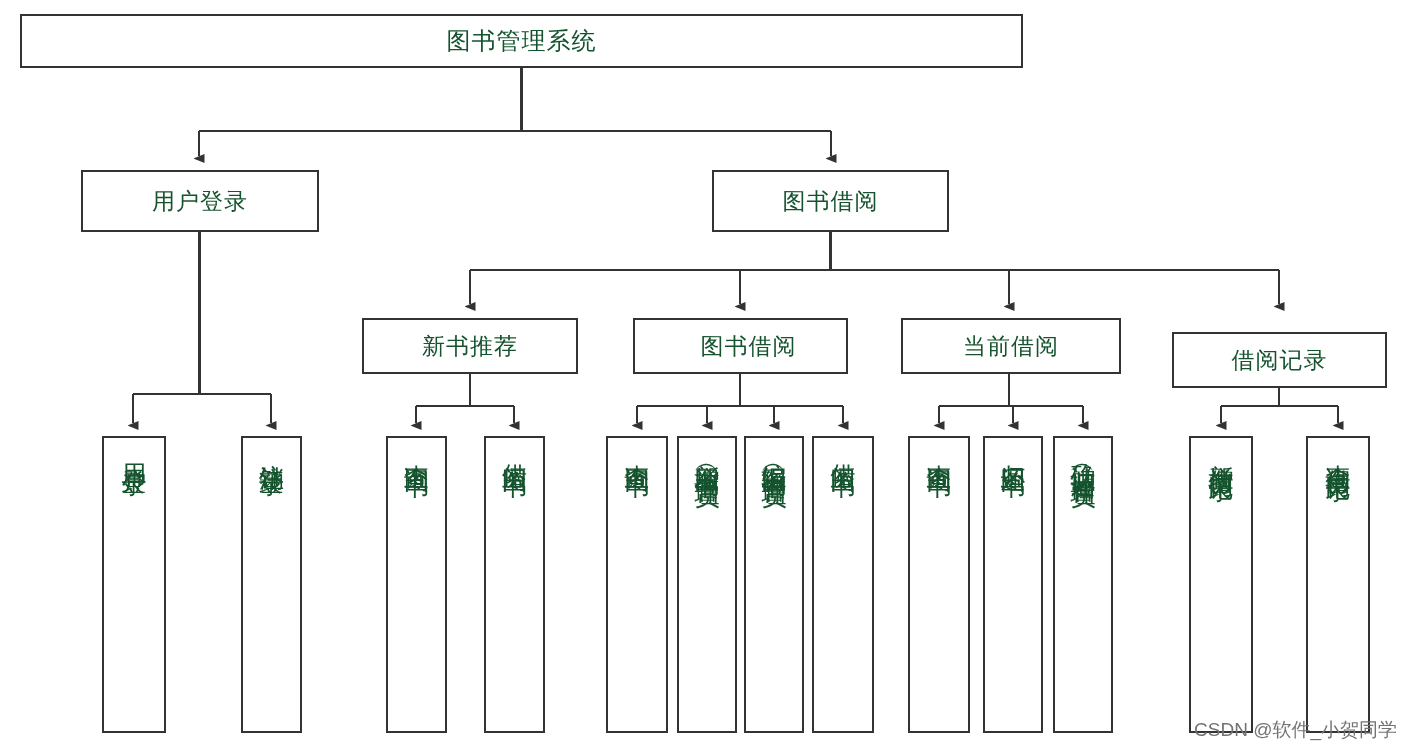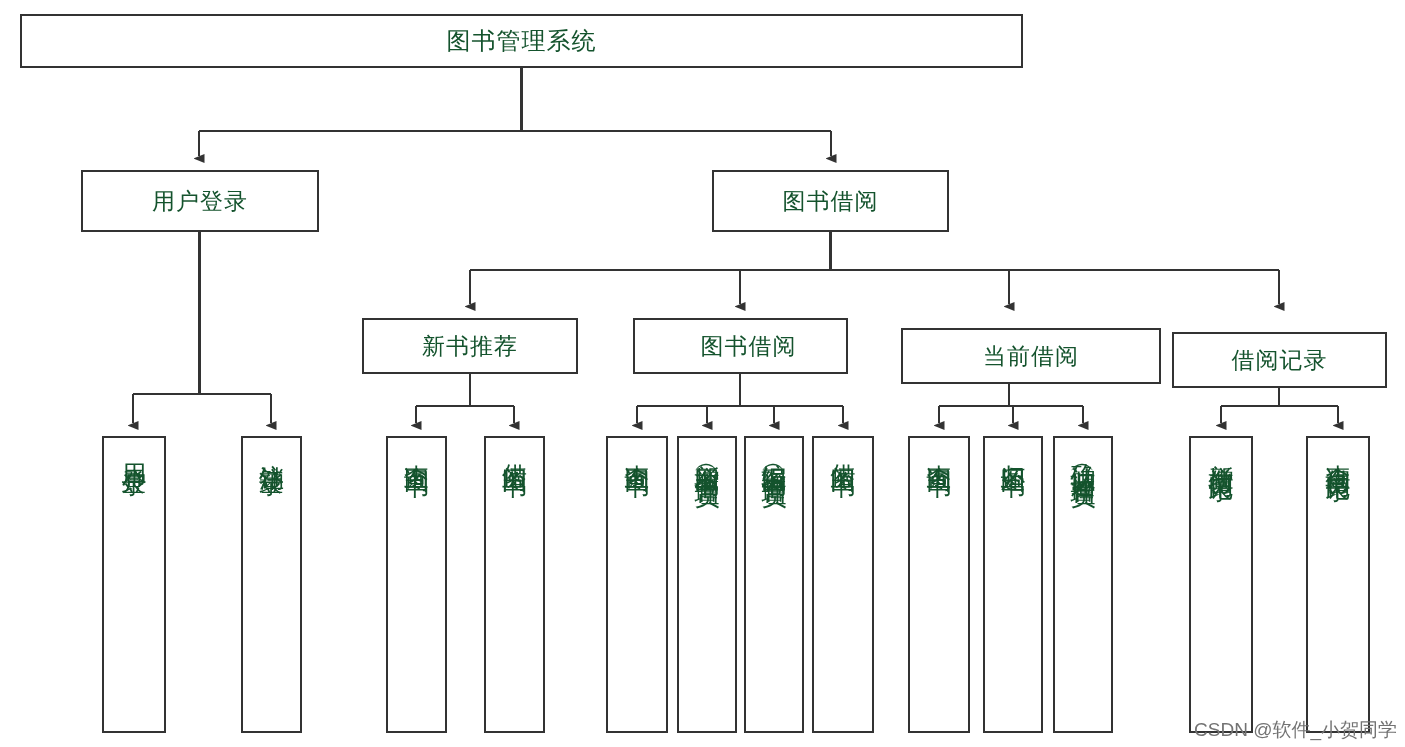--- a/index.html
+++ b/index.html
@@ -139,21 +139,21 @@
   <div class="node horiz" style="left:712px; top:170px; width:237px; height:62px;">
     <span class="node-label">图书借阅</span>
   </div>
 
   <div class="node horiz" style="left:362px; top:318px; width:216px; height:56px;">
     <span class="node-label">新书推荐</span>
   </div>
   <div class="node horiz" style="left:633px; top:318px; width:215px; height:56px;padding-left:16px;">
     <span class="node-label">图书借阅</span>
   </div>
-  <div class="node horiz" style="left:901px; top:328px; width:260px; height:56px;">
+  <div class="node horiz" style="left:901px; top:318px; width:220px; height:56px;">
     <span class="node-label">当前借阅</span>
   </div>
   <div class="node horiz" style="left:1172px; top:332px; width:215px; height:56px;">
     <span class="node-label">借阅记录</span>
   </div>
 
   <div class="node vert" style="left:102px; top:436px; width:64px; height:297px;">
     <span class="node-label">用户登录</span>
   </div>
   <div class="node vert" style="left:241px; top:436px; width:61px; height:297px;">

